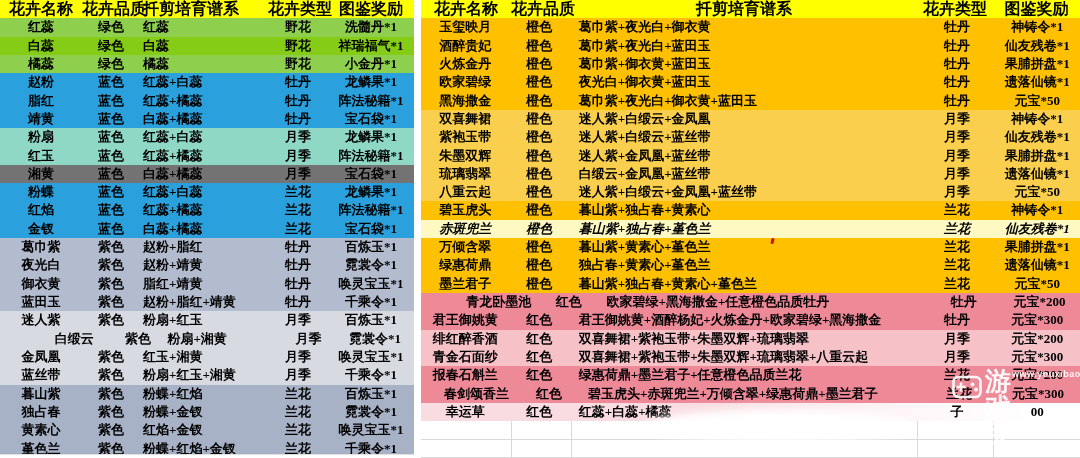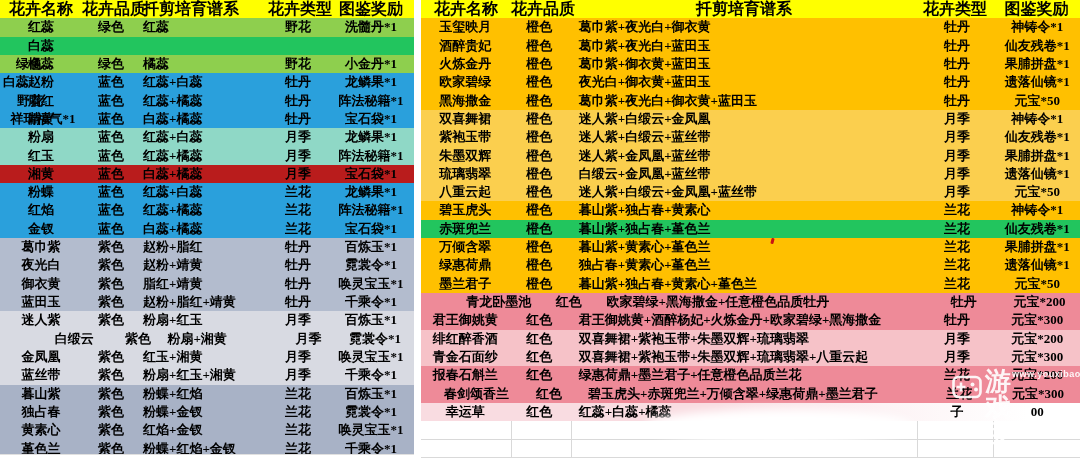--- a/index.html
+++ b/index.html
@@ -62,21 +62,21 @@
         <div class="cell c3 ctr">花卉类型</div>
         <div class="cell c4 ctr">图鉴奖励</div>
       </div>
       <div class="row" style="background: rgb(142, 207, 78);">
         <div class="cell c0">红蕊</div>
         <div class="cell c1">绿色</div>
         <div class="cell c2">红蕊</div>
         <div class="cell c3">野花</div>
         <div class="cell c4">洗髓丹*1</div>
       </div>
-      <div class="row" style="background: #22c55e; flex-direction: column;">
+      <div class="row" style="background: #84cc16;">
         <div class="cell c0">白蕊</div>
         <div class="cell c1">绿色</div>
         <div class="cell c2">白蕊</div>
         <div class="cell c3">野花</div>
         <div class="cell c4">祥瑞福气*1</div>
       </div>
       <div class="row" style="background: rgb(142, 207, 78);">
         <div class="cell c0">橘蕊</div>
         <div class="cell c1">绿色</div>
         <div class="cell c2">橘蕊</div>
@@ -111,21 +111,21 @@
         <div class="cell c3">月季</div>
         <div class="cell c4">龙鳞果*1</div>
       </div>
       <div class="row" style="background: rgb(143, 216, 198);">
         <div class="cell c0">红玉</div>
         <div class="cell c1">蓝色</div>
         <div class="cell c2">红蕊+橘蕊</div>
         <div class="cell c3">月季</div>
         <div class="cell c4">阵法秘籍*1</div>
       </div>
-      <div class="row" style="background: #b91c1c; justify-content: center;">
+      <div class="row" style="background: #737373; justify-content: center;">
         <div class="cell c0">湘黄</div>
         <div class="cell c1">蓝色</div>
         <div class="cell c2">白蕊+橘蕊</div>
         <div class="cell c3">月季</div>
         <div class="cell c4">宝石袋*1</div>
       </div>
       <div class="row" style="background: rgb(42, 160, 220);">
         <div class="cell c0">粉蝶</div>
         <div class="cell c1">蓝色</div>
         <div class="cell c2">红蕊+白蕊</div>
@@ -310,21 +310,21 @@
         <div class="cell c3">月季</div>
         <div class="cell c4">元宝*50</div>
       </div>
       <div class="row" style="background: rgb(255, 192, 0);">
         <div class="cell c0">碧玉虎头</div>
         <div class="cell c1">橙色</div>
         <div class="cell c2">暮山紫+独占春+黄素心</div>
         <div class="cell c3">兰花</div>
         <div class="cell c4">神铸令*1</div>
       </div>
-      <div class="row" style="background: #22c55e;">
+      <div class="row" style="background: #fef9c3; font-style: italic;">
         <div class="cell c0">赤斑兜兰</div>
         <div class="cell c1">橙色</div>
         <div class="cell c2">暮山紫+独占春+堇色兰</div>
         <div class="cell c3">兰花</div>
         <div class="cell c4">仙友残卷*1</div>
       </div>
       <div class="row" style="background: rgb(255, 192, 0);">
         <div class="cell c0">万倾含翠</div>
         <div class="cell c1">橙色</div>
         <div class="cell c2">暮山紫+黄素心+堇色兰</div>

